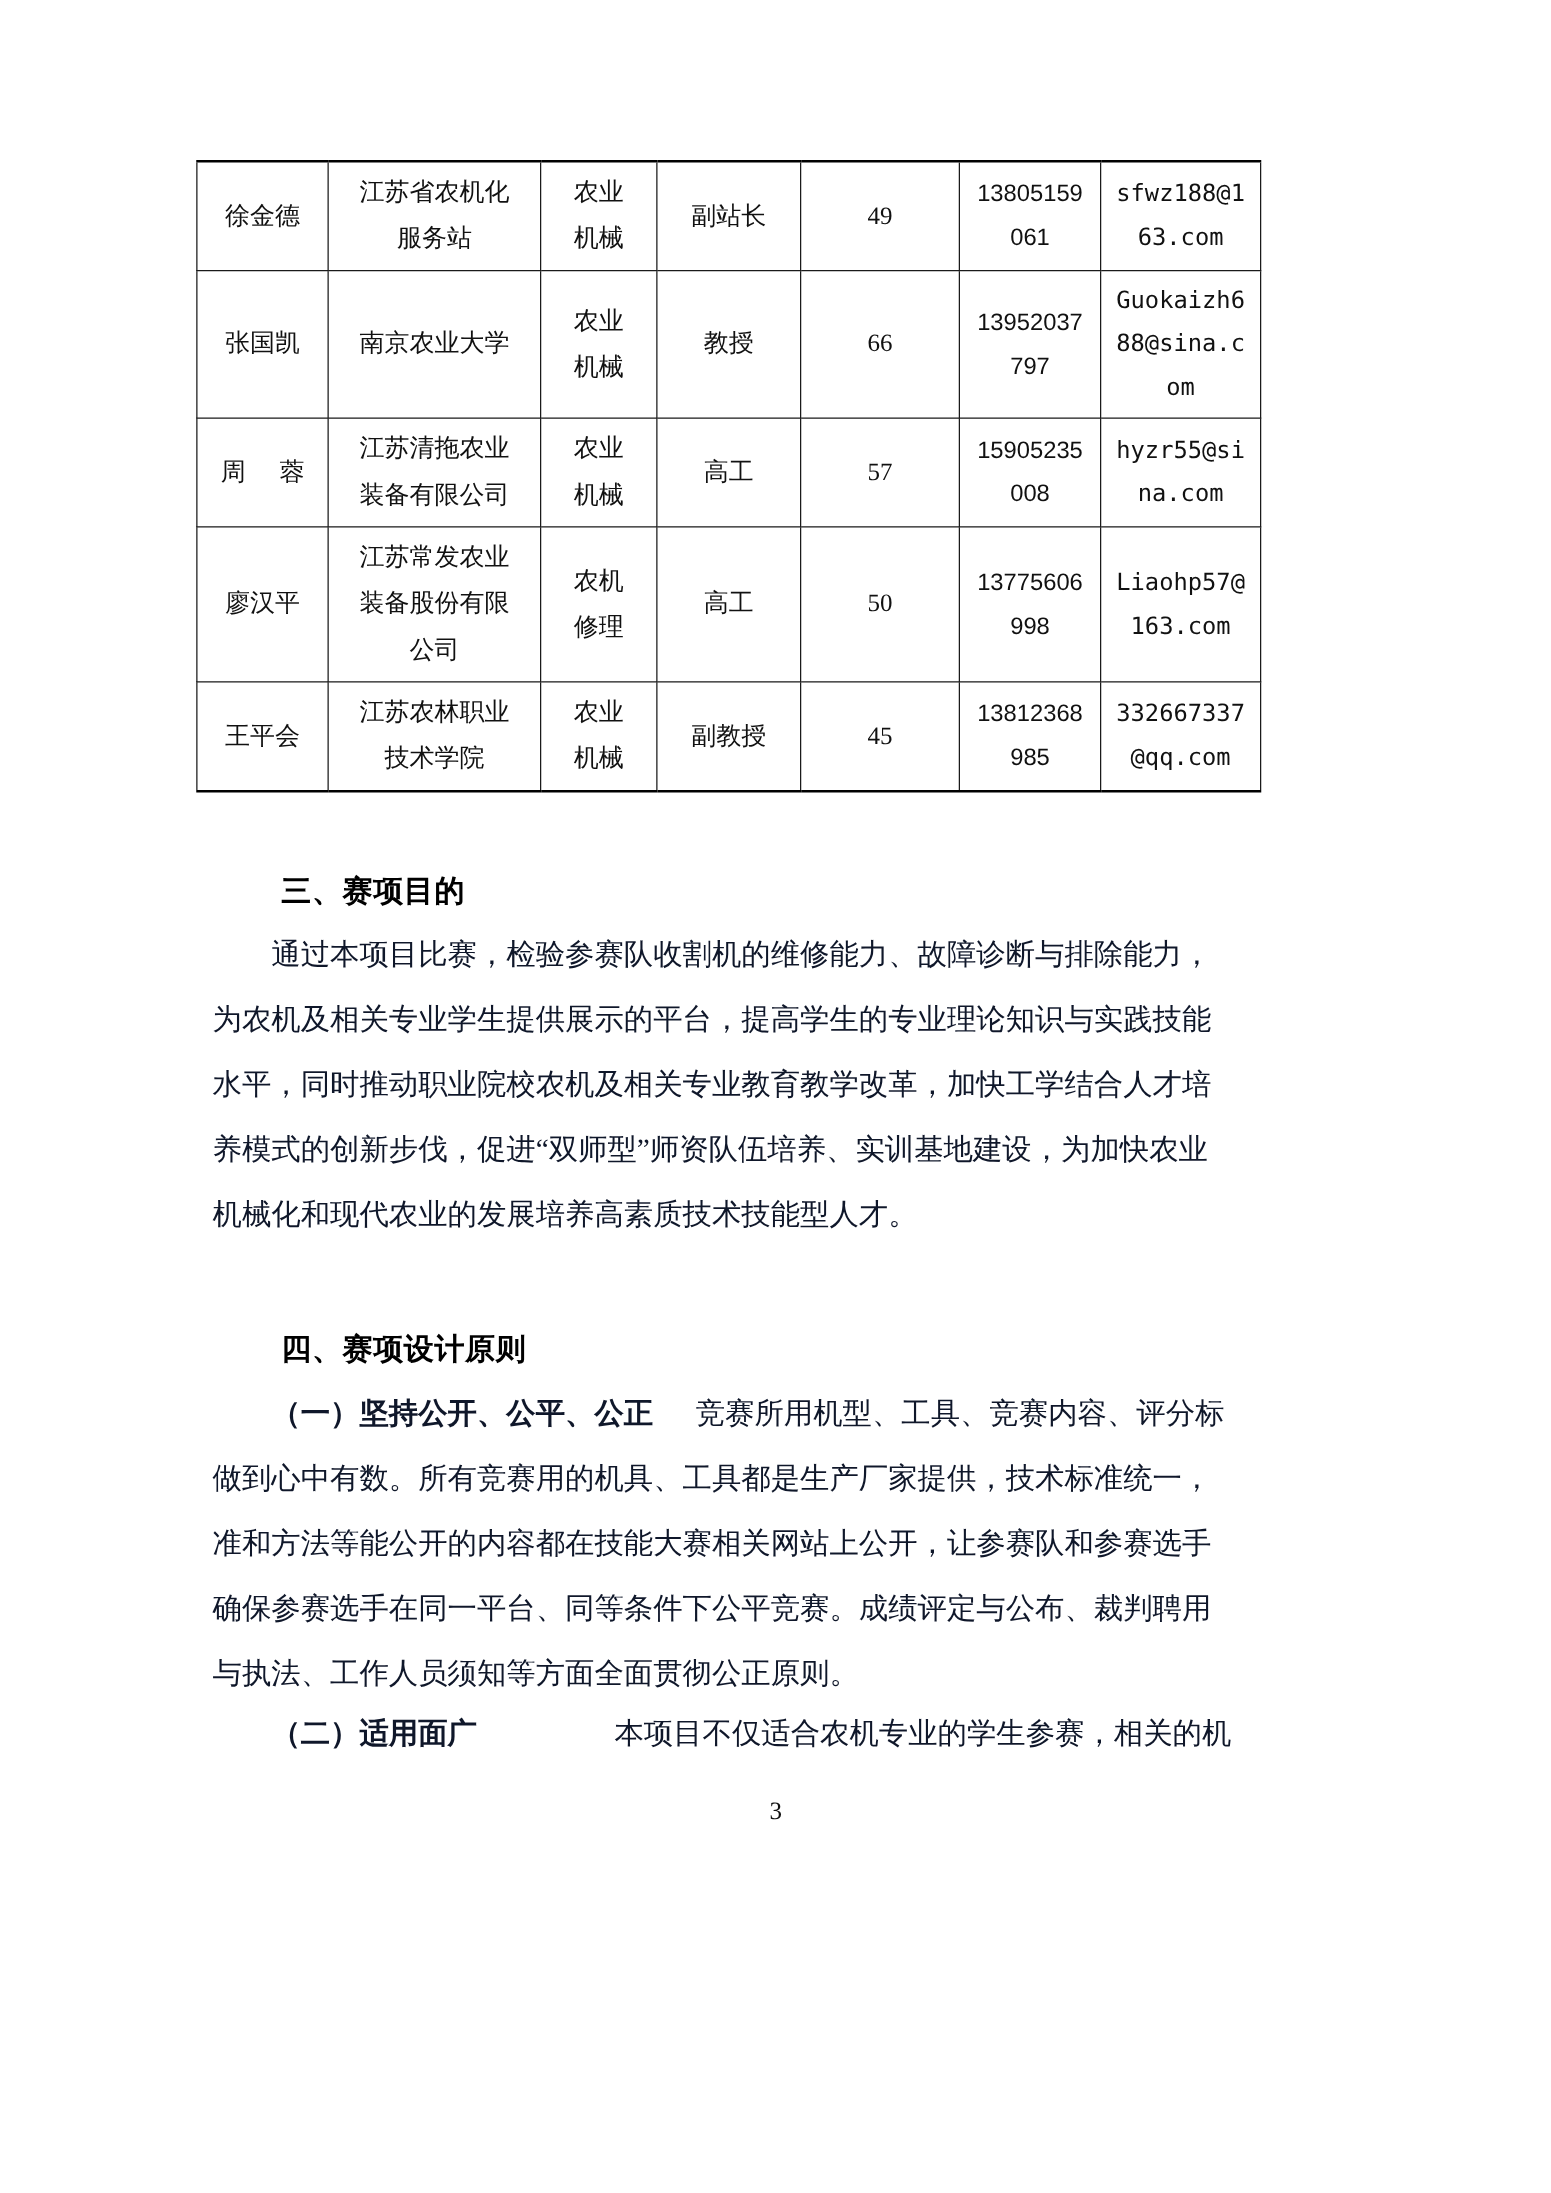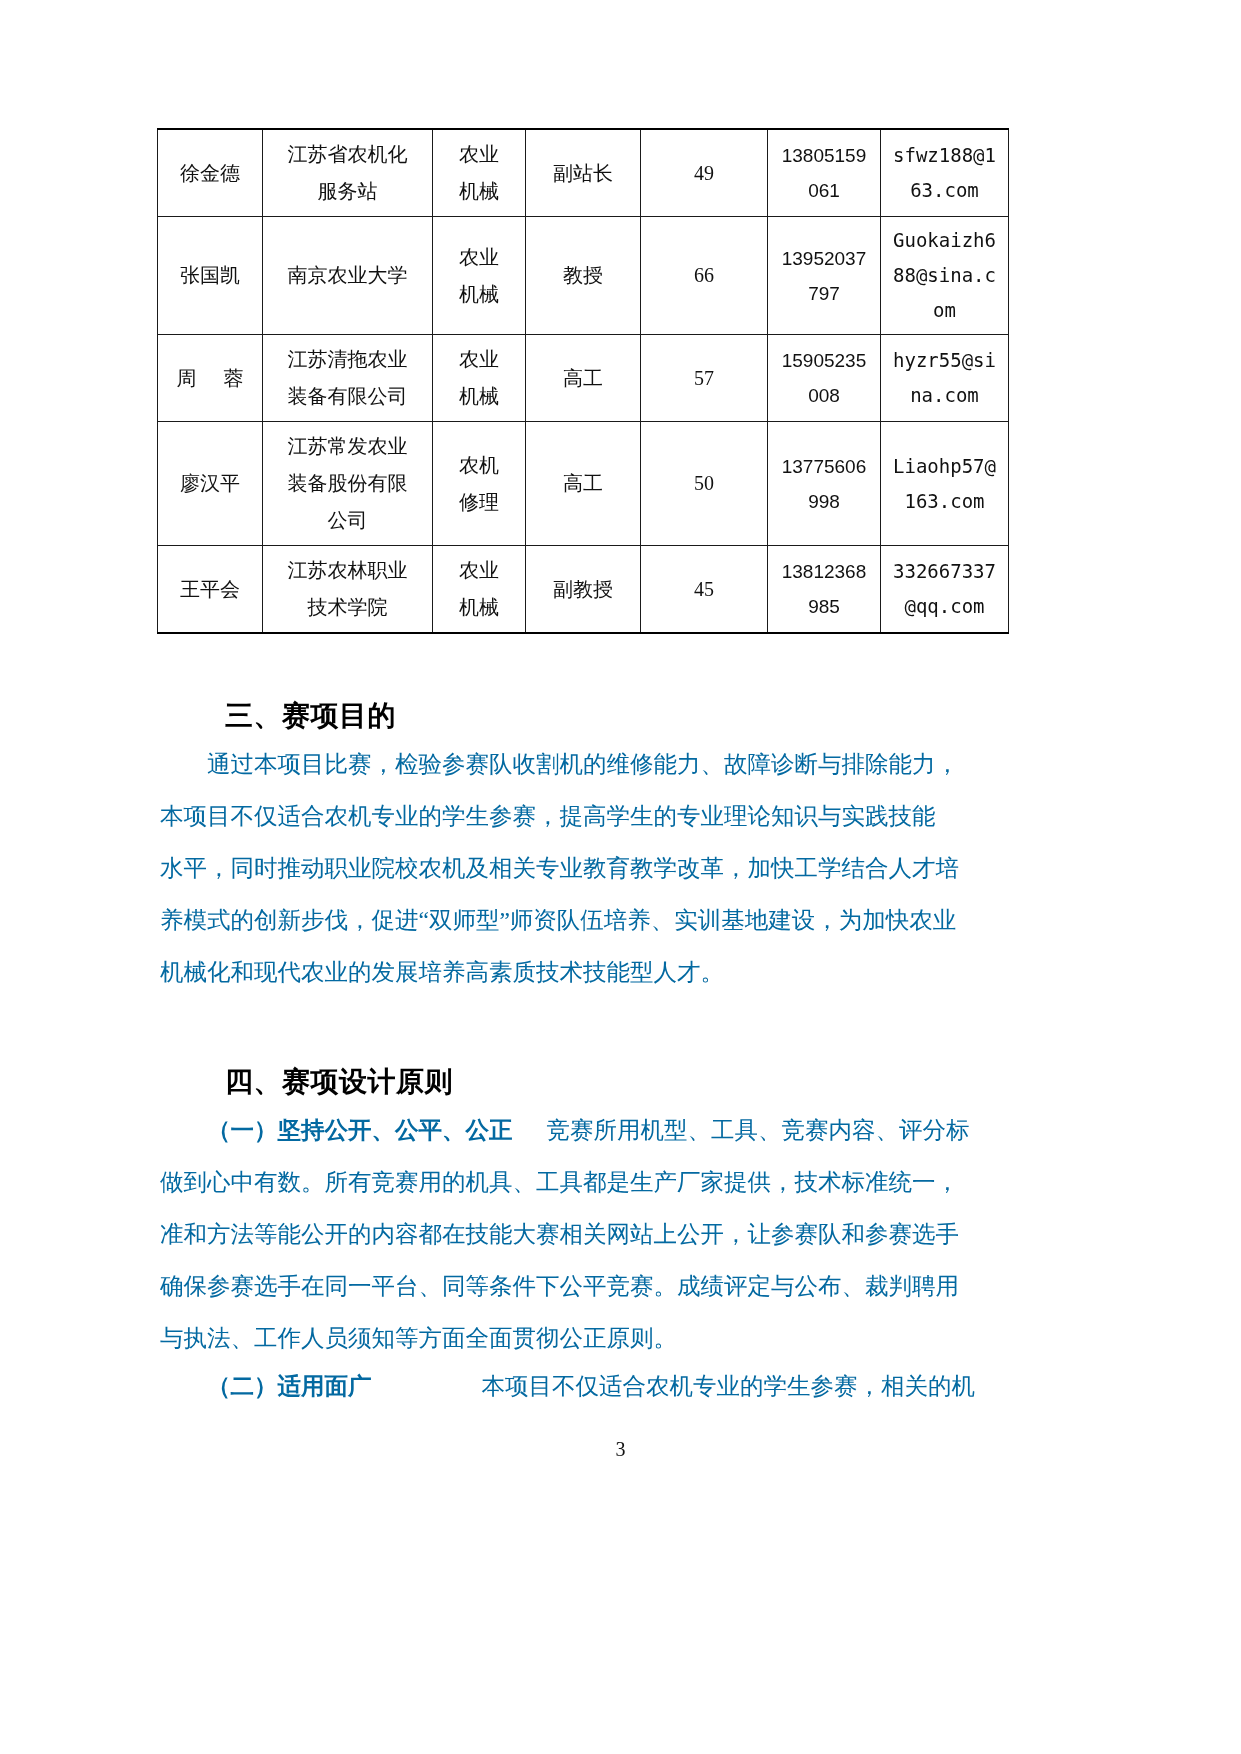--- a/index.html
+++ b/index.html
@@ -54,35 +54,35 @@
   td.c-phone  { width: 108px; font-family: Liberation Sans, sans-serif; font-size: 19px; letter-spacing: 0px;}
   td.c-email  { width: 123px; font-family: "DejaVu Sans Mono", monospace; font-size: 19px; }
 
   .namespace { letter-spacing: 0.55em; padding-left: 0.55em; }
 
   
   .sec-heading {
     position: absolute;
     font-family: "DejaVu Sans", "Liberation Sans", sans-serif;
     font-weight: bold;
-    font-size: 28px;
+    font-size: 24px;
     letter-spacing: 0.5px;
     color: #000;
     white-space: nowrap;
   }
   #heading-3 { left: 225px; top: 697px; }
   #heading-4 { left: 225px; top: 1063px; }
 
   .para {
     position: absolute;
-    left: 160px;
+    left: 170px;
     width: 800px;
     font-size: 23.5px;
     line-height: 52px;
-    color: #0369a1;
+    color: #0f172a;
     font-family: "Liberation Serif", "DejaVu Serif", serif;
   }
   .para p { margin: 0; white-space: nowrap; }
   .para p.indent { text-indent: 2em; }
 
   #para-3 { top: 738px; }
   #para-4a { top: 1104px; }
   #para-4b { top: 1360px; }
 
   .bold-lead {
@@ -225,21 +225,21 @@
         </td>
       </tr>
 
     </tbody>
   </table>
 
   <div class="sec-heading" id="heading-3">三、赛项目的</div>
 
   <div class="para" id="para-3">
     <p class="indent">通过本项目比赛，检验参赛队收割机的维修能力、故障诊断与排除能力，</p>
-    <p>本项目不仅适合农机专业的学生参赛，提高学生的专业理论知识与实践技能</p>
+    <p>为农机及相关专业学生提供展示的平台，提高学生的专业理论知识与实践技能</p>
     <p>水平，同时推动职业院校农机及相关专业教育教学改革，加快工学结合人才培</p>
     <p>养模式的创新步伐，促进“双师型”师资队伍培养、实训基地建设，为加快农业</p>
     <p>机械化和现代农业的发展培养高素质技术技能型人才。</p>
   </div>
 
   <div class="sec-heading" id="heading-4">四、赛项设计原则</div>
 
   <div class="para" id="para-4a">
     <p class="indent"><span class="bold-lead">（一）坚持公开、公平、公正</span><span class="gap-wide"></span><span>竞赛所用机型、工具、竞赛内容、评分标</span></p>
     <p>做到心中有数。所有竞赛用的机具、工具都是生产厂家提供，技术标准统一，</p>

